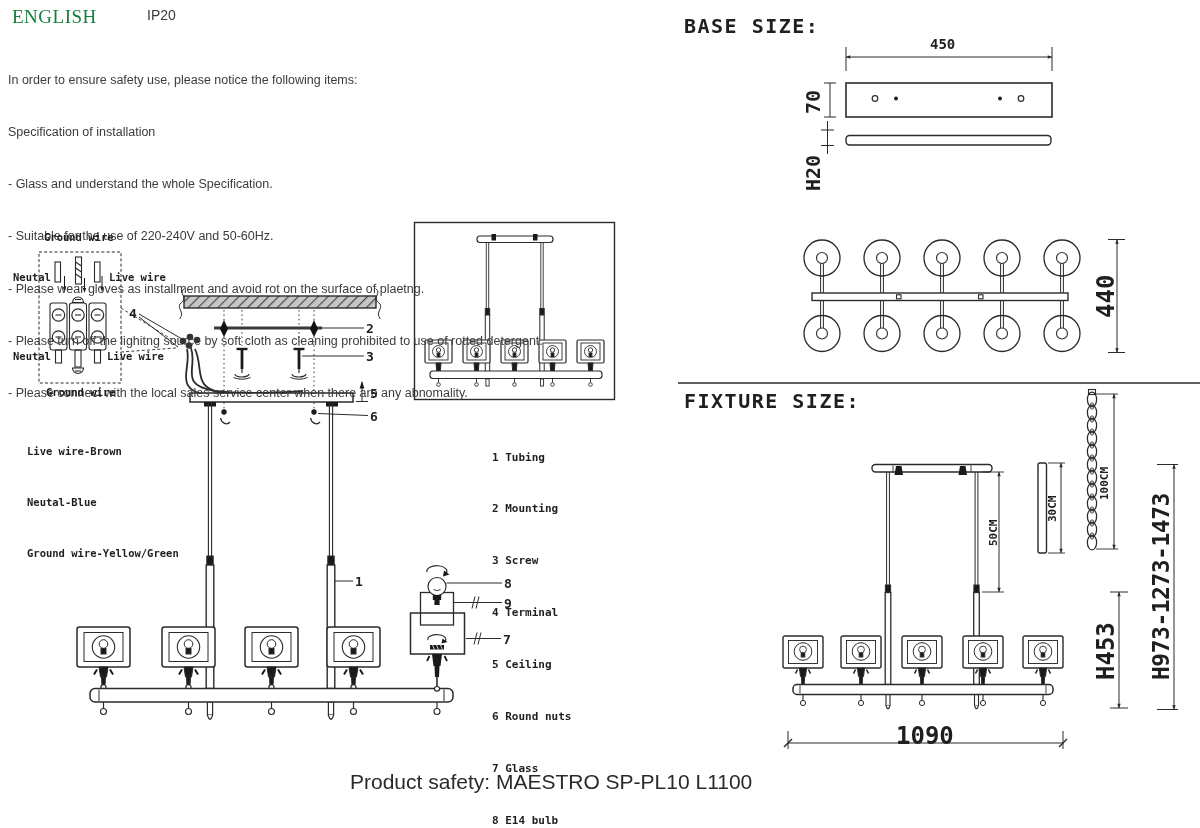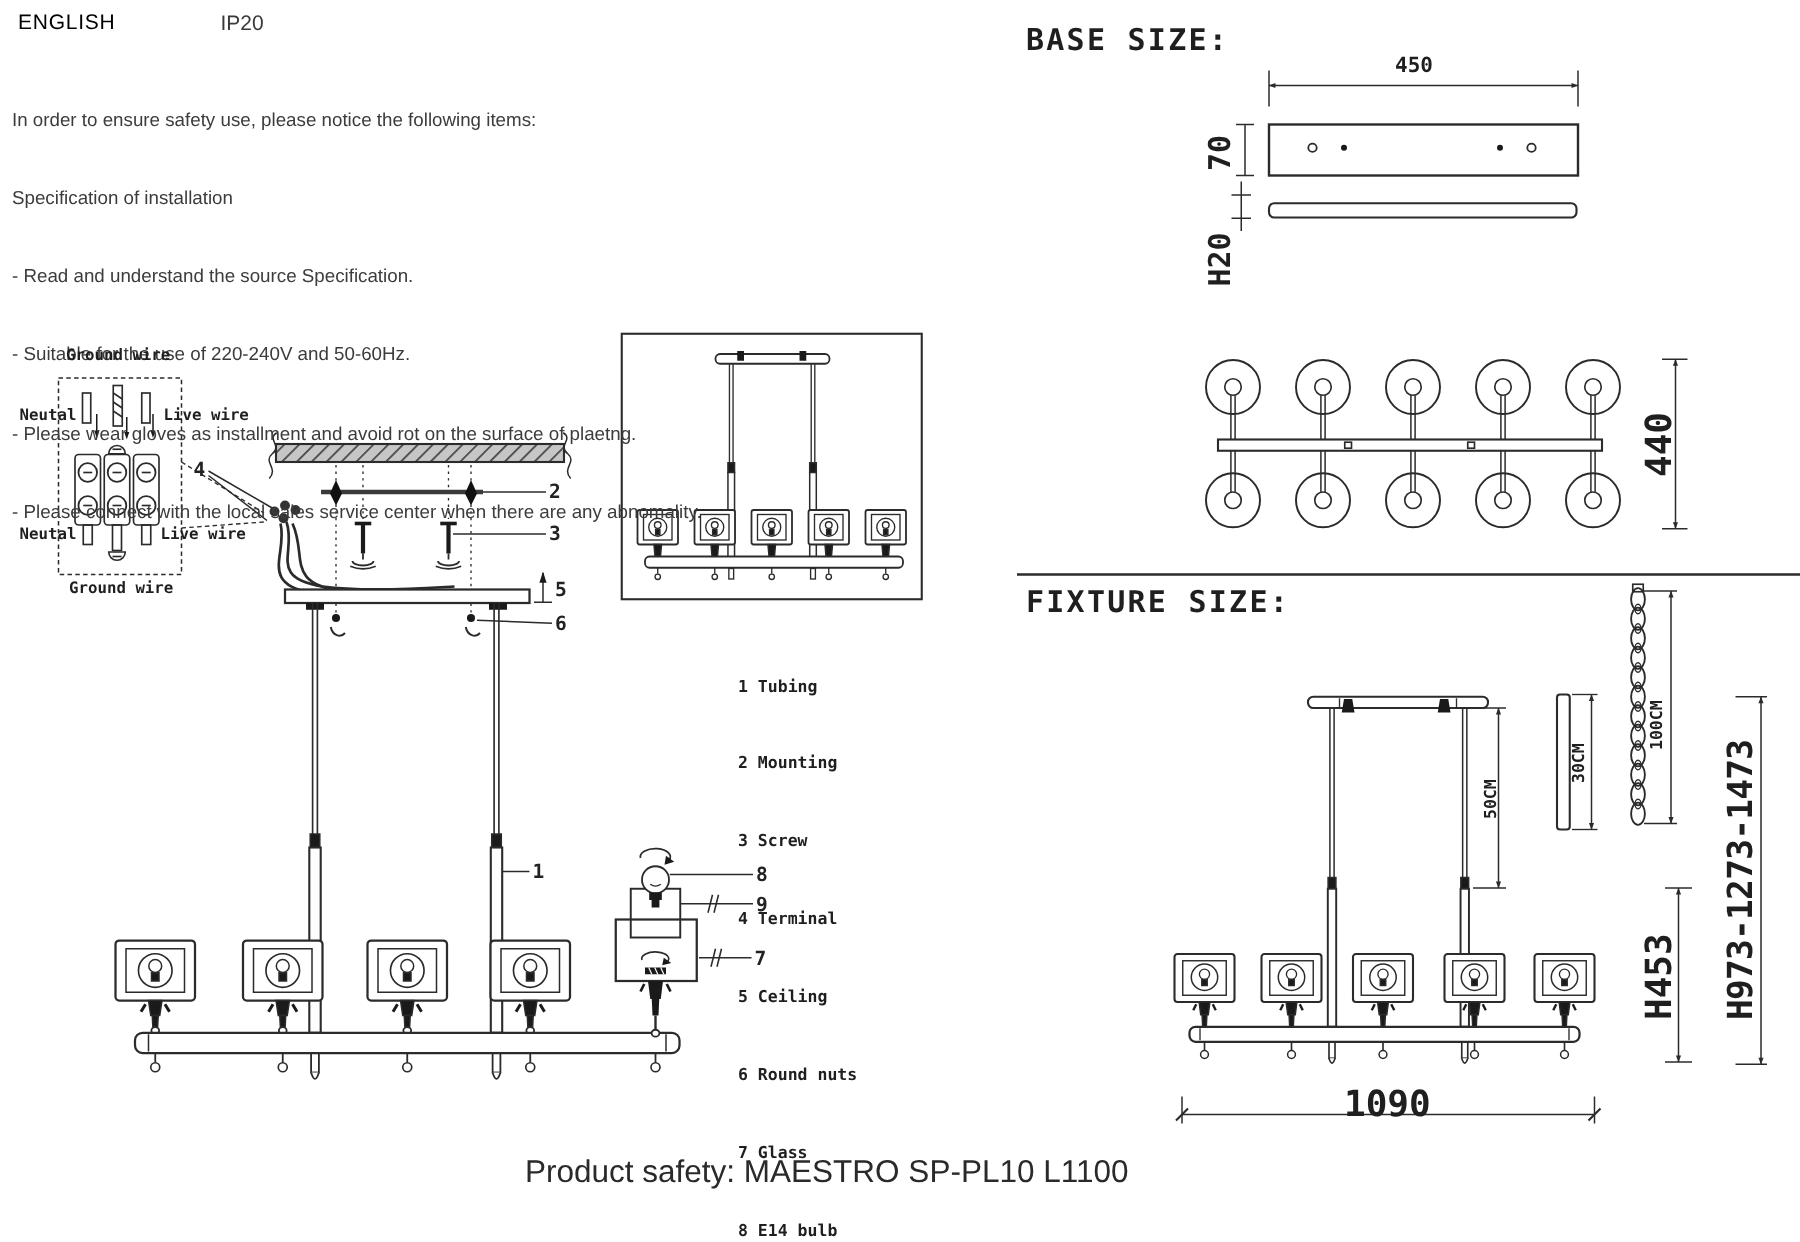--- a/index.html
+++ b/index.html
@@ -395,38 +395,44 @@
     <line x1="1110" y1="592" x2="1128" y2="592" stroke-width="1"></line>
     <line x1="1110" y1="708" x2="1128" y2="708" stroke-width="1"></line>
     <line x1="1119" y1="592" x2="1119" y2="708" stroke-width="1" marker-start="url(#ah)" marker-end="url(#ah)"></line>
 
     <line x1="1157" y1="464.5" x2="1178" y2="464.5" stroke-width="1"></line>
     <line x1="1157" y1="709.5" x2="1178" y2="709.5" stroke-width="1"></line>
     <line x1="1174" y1="464.5" x2="1174" y2="709.5" stroke-width="1" marker-start="url(#ah)" marker-end="url(#ah)"></line>
   </g>
 </svg>
 
-  <div class="t sans" style="left:12px;top:6px;font-size:14px;letter-spacing:.5px;color:#000000;">ENGLISH</div>
+  <div class="t sans" style="left:12px;top:6px;font-size:19px;letter-spacing:.5px;color:#15803d;font-family:Liberation Serif, serif;">ENGLISH</div>
   <div class="t sans" style="left:147px;top:7px;font-size:14px;color:#3a3a3a;">IP20</div>
 
   <div class="t sans spec" style="left:8px;top:37px;">
     <div>In order to ensure safety use, please notice the following items:</div>
     <div>Specification of installation</div>
-    <div>- Read and understand the source Specification.</div>
+    <div>- Glass and understand the whole Specification.</div>
     <div>- Suitable for the use of 220-240V and 50-60Hz.</div>
     <div>- Please wear gloves as installment and avoid rot on the surface of plaetng.</div>
+    <div>- Please turn off the lighitng source by soft cloth as cleaning prohibited to use of rotted detergent.</div>
     <div>- Please connect with the local sales service center when there are any abnomality.</div>
   </div>
 
   <div class="t wlabel" style="left:44px;top:231px;">Ground wire</div>
   <div class="t wlabel" style="left:13px;top:271px;">Neutal</div>
   <div class="t wlabel" style="left:109px;top:271px;">Live wire</div>
   <div class="t wlabel" style="left:13px;top:350px;">Neutal</div>
   <div class="t wlabel" style="left:107px;top:350px;">Live wire</div>
   <div class="t wlabel" style="left:46px;top:386px;">Ground wire</div>
+  <div class="t" style="left:27px;top:409px;font:bold 10.5px 'DejaVu Sans Mono',monospace;line-height:17px;color:#1f1f1f;">
+    <div>Live wire-Brown</div>
+    <div>Neutal-Blue</div>
+    <div>Ground wire-Yellow/Green</div>
+  </div>
 
   <div class="t callout" style="left:129px;top:306px;">4</div>
   <div class="t callout" style="left:366px;top:321px;">2</div>
   <div class="t callout" style="left:366px;top:349px;">3</div>
   <div class="t callout" style="left:370px;top:386px;">5</div>
   <div class="t callout" style="left:370px;top:409px;">6</div>
   <div class="t callout" style="left:355px;top:574px;">1</div>
   <div class="t callout" style="left:504px;top:576px;">8</div>
   <div class="t callout" style="left:504px;top:596px;">9</div>
   <div class="t callout" style="left:503px;top:632px;">7</div>

